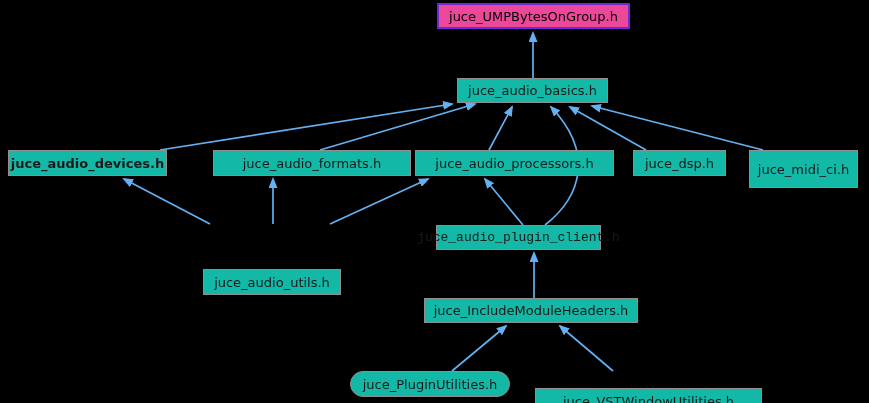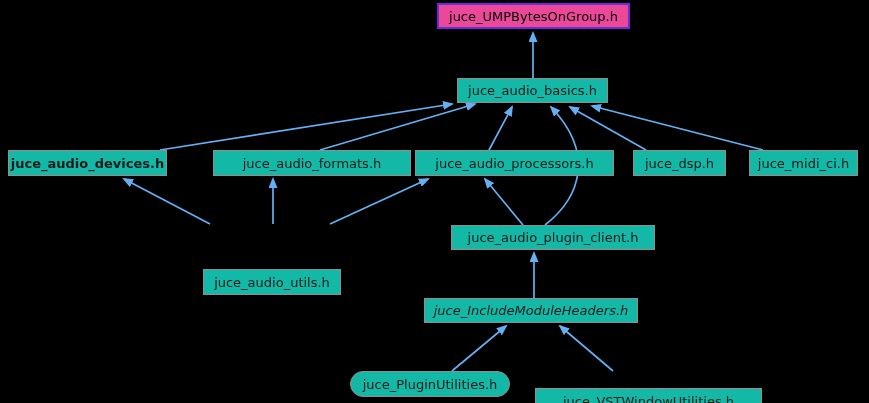--- a/index.html
+++ b/index.html
@@ -71,20 +71,20 @@
         <line x1="613" y1="371" x2="560" y2="326" stroke="#63b1f3" stroke-width="1.7" marker-end="url(#arrow)"></line>
       </g>
   </svg>
   <div id="node-layer">
       <div class="graph-node focus" style="left: 437px; top: 3px; width: 193px; height: 26px;">juce_UMPBytesOnGroup.h</div>
       <div class="graph-node" style="left: 457px; top: 78px; width: 151px; height: 25px;">juce_audio_basics.h</div>
       <div class="graph-node" style="left: 8px; top: 150px; width: 159px; height: 26px; font-weight: bold;">juce_audio_devices.h</div>
       <div class="graph-node" style="left: 189px; top: 150px; width: 198px; height: 26px; margin-left: 24px;">juce_audio_formats.h</div>
       <div class="graph-node" style="left: 377px; top: 150px; width: 199px; height: 26px; margin-left: 38px;">juce_audio_processors.h</div>
       <div class="graph-node" style="left: 633px; top: 150px; width: 93px; height: 26px; text-align: center;">juce_dsp.h</div>
-      <div class="graph-node" style="left: 749px; top: 150px; width: 109px; height: 26px;">juce_midi_ci.h</div>
+      <div class="graph-node" style="left: 749px; top: 150px; width: 109px; height: 38px;">juce_midi_ci.h</div>
       <div class="graph-node" style="left: 203px; top: 224px; width: 138px; height: 26px; margin-top: 45px;">juce_audio_utils.h</div>
-      <div class="graph-node" style="left: 451px; top: 225px; width: 204px; height: 25px;">juce_audio_plugin_client.h</div>
-      <div class="graph-node" style="left: 424px; top: 298px; width: 214px; height: 25px; font-style: italic;">juce_IncludeModuleHeaders.h</div>
+      <div class="graph-node" style="left: 436px; top: 225px; width: 165px; height: 25px; font-family: Liberation Mono, monospace;">juce_audio_plugin_client.h</div>
+      <div class="graph-node" style="left: 424px; top: 298px; width: 214px; height: 25px;">juce_IncludeModuleHeaders.h</div>
       <div class="graph-node" style="left: 350px; top: 371px; width: 160px; height: 26px; border-radius: 13px;">juce_PluginUtilities.h</div>
       <div class="graph-node" style="left: 535px; top: 388px; width: 227px; height: 26px;">juce_VSTWindowUtilities.h</div>
     </div>
 </div>
 
 </body></html>

